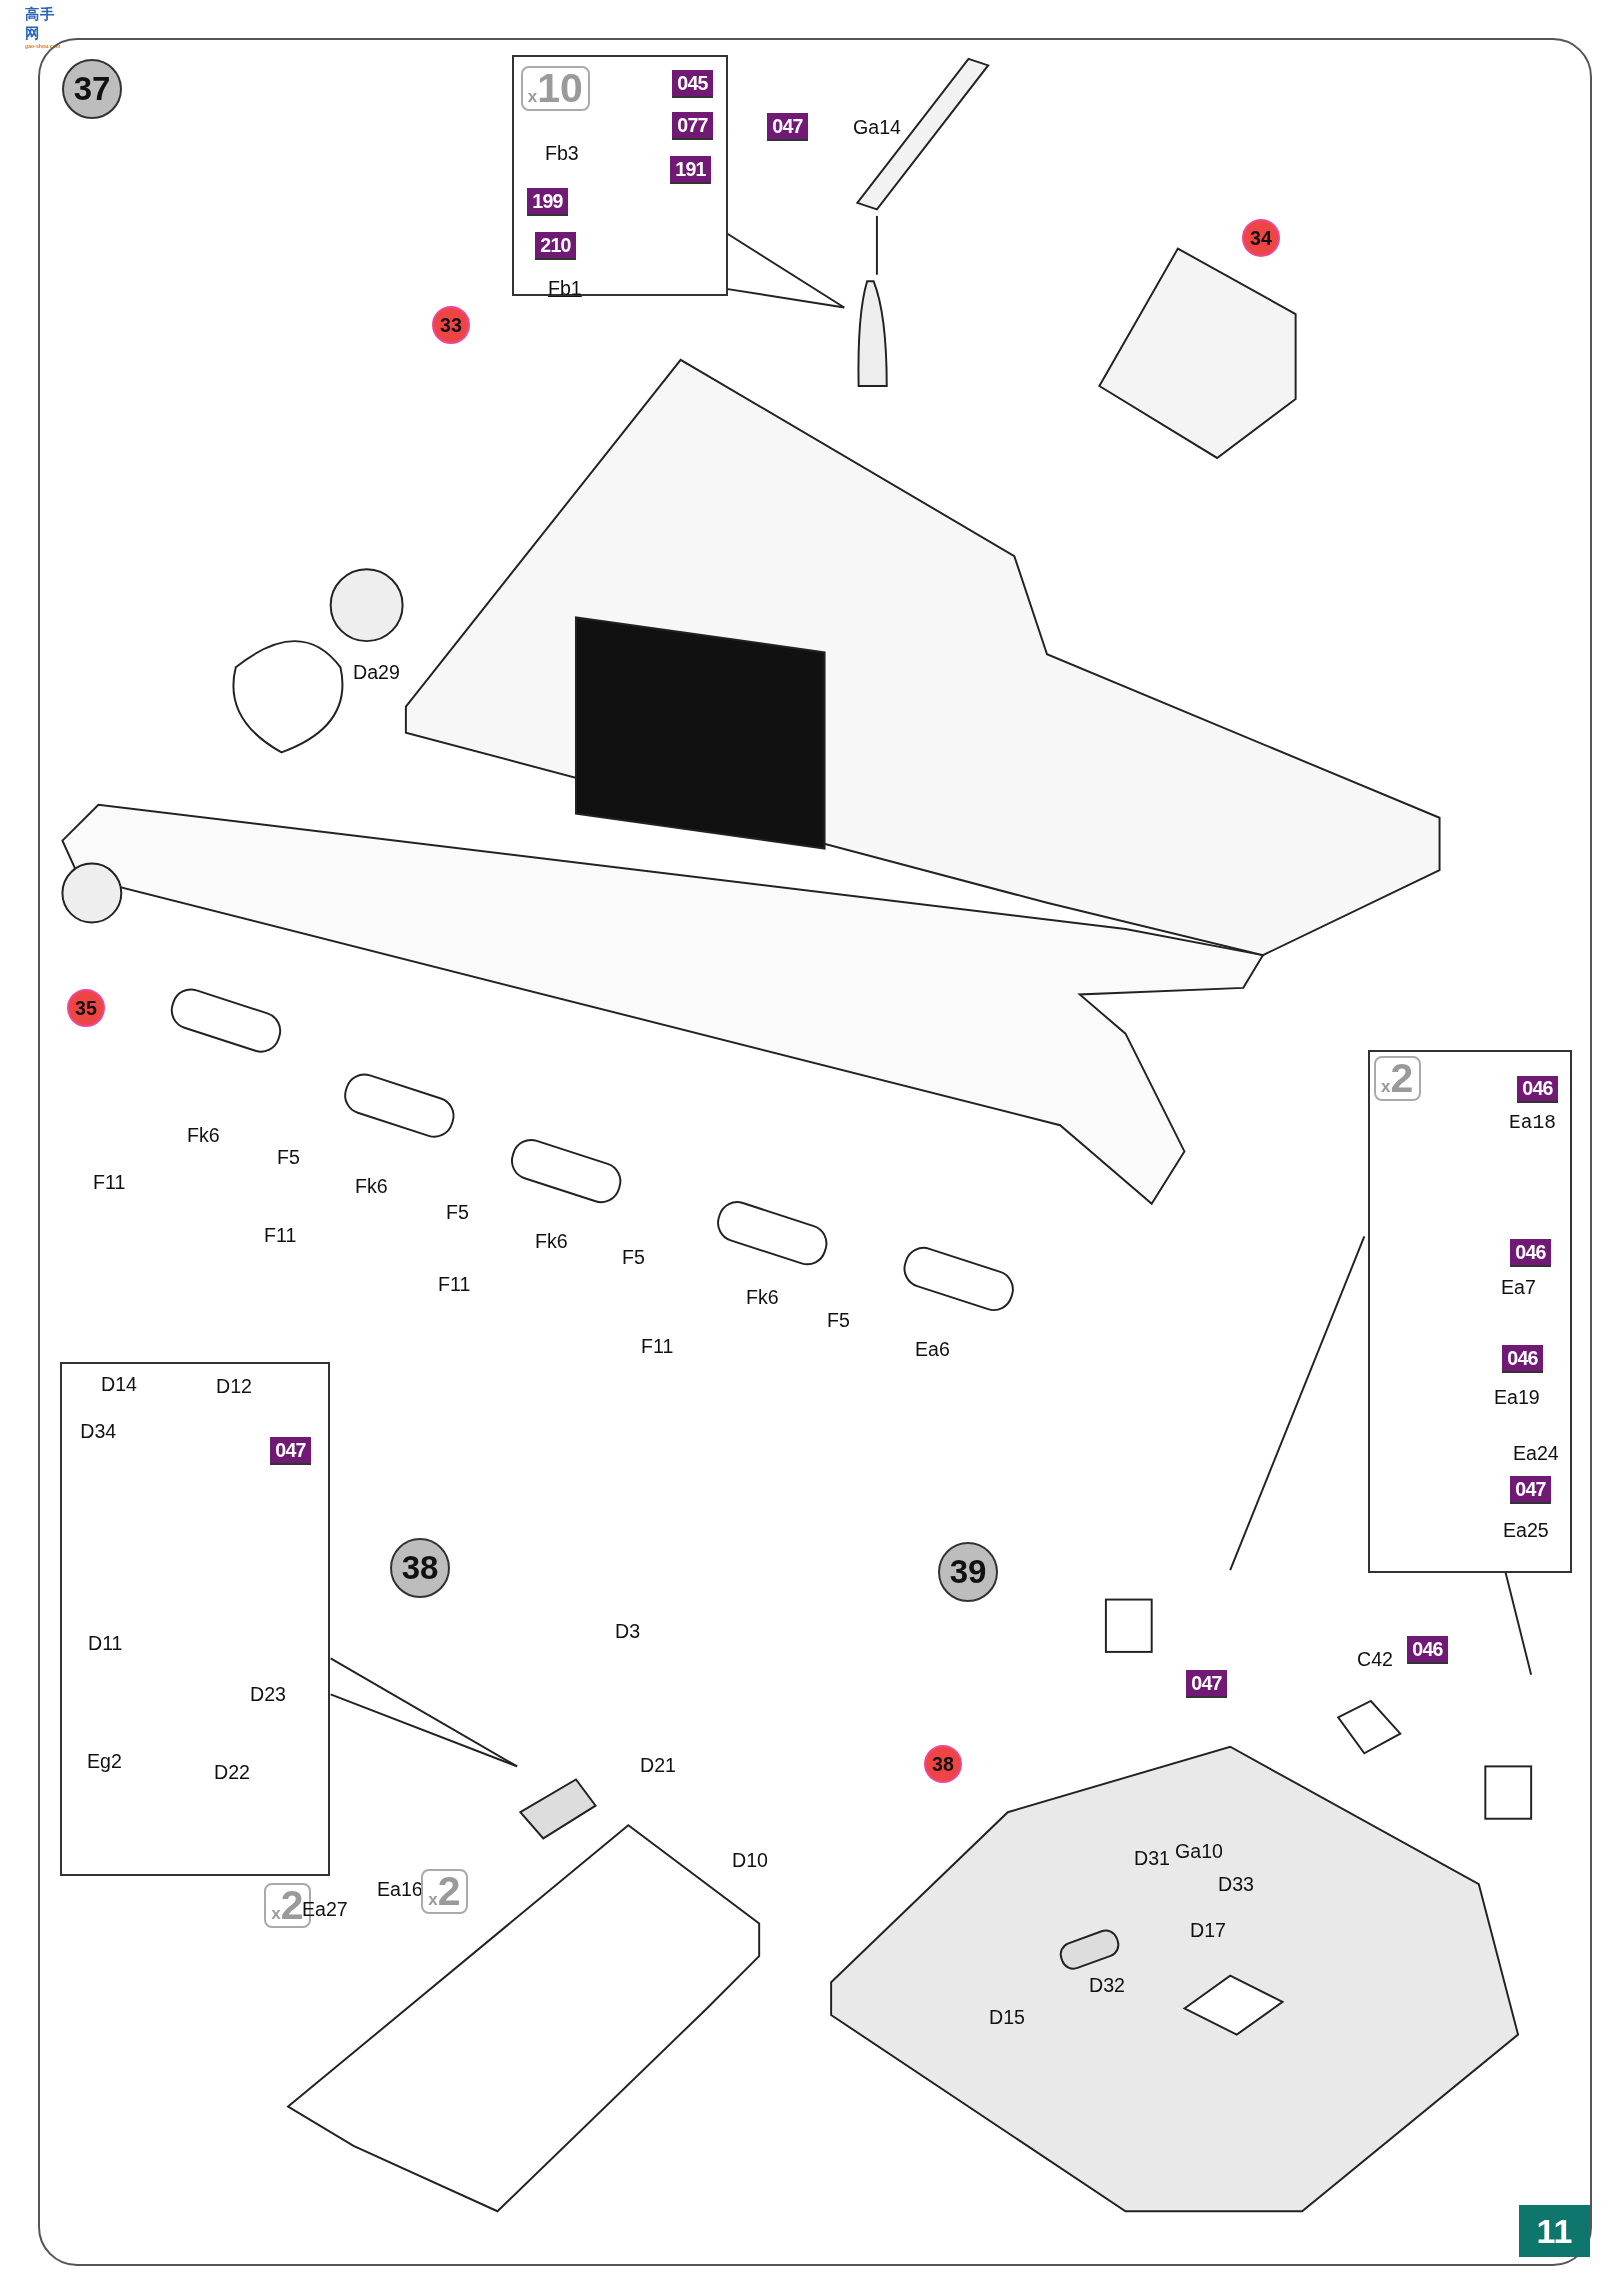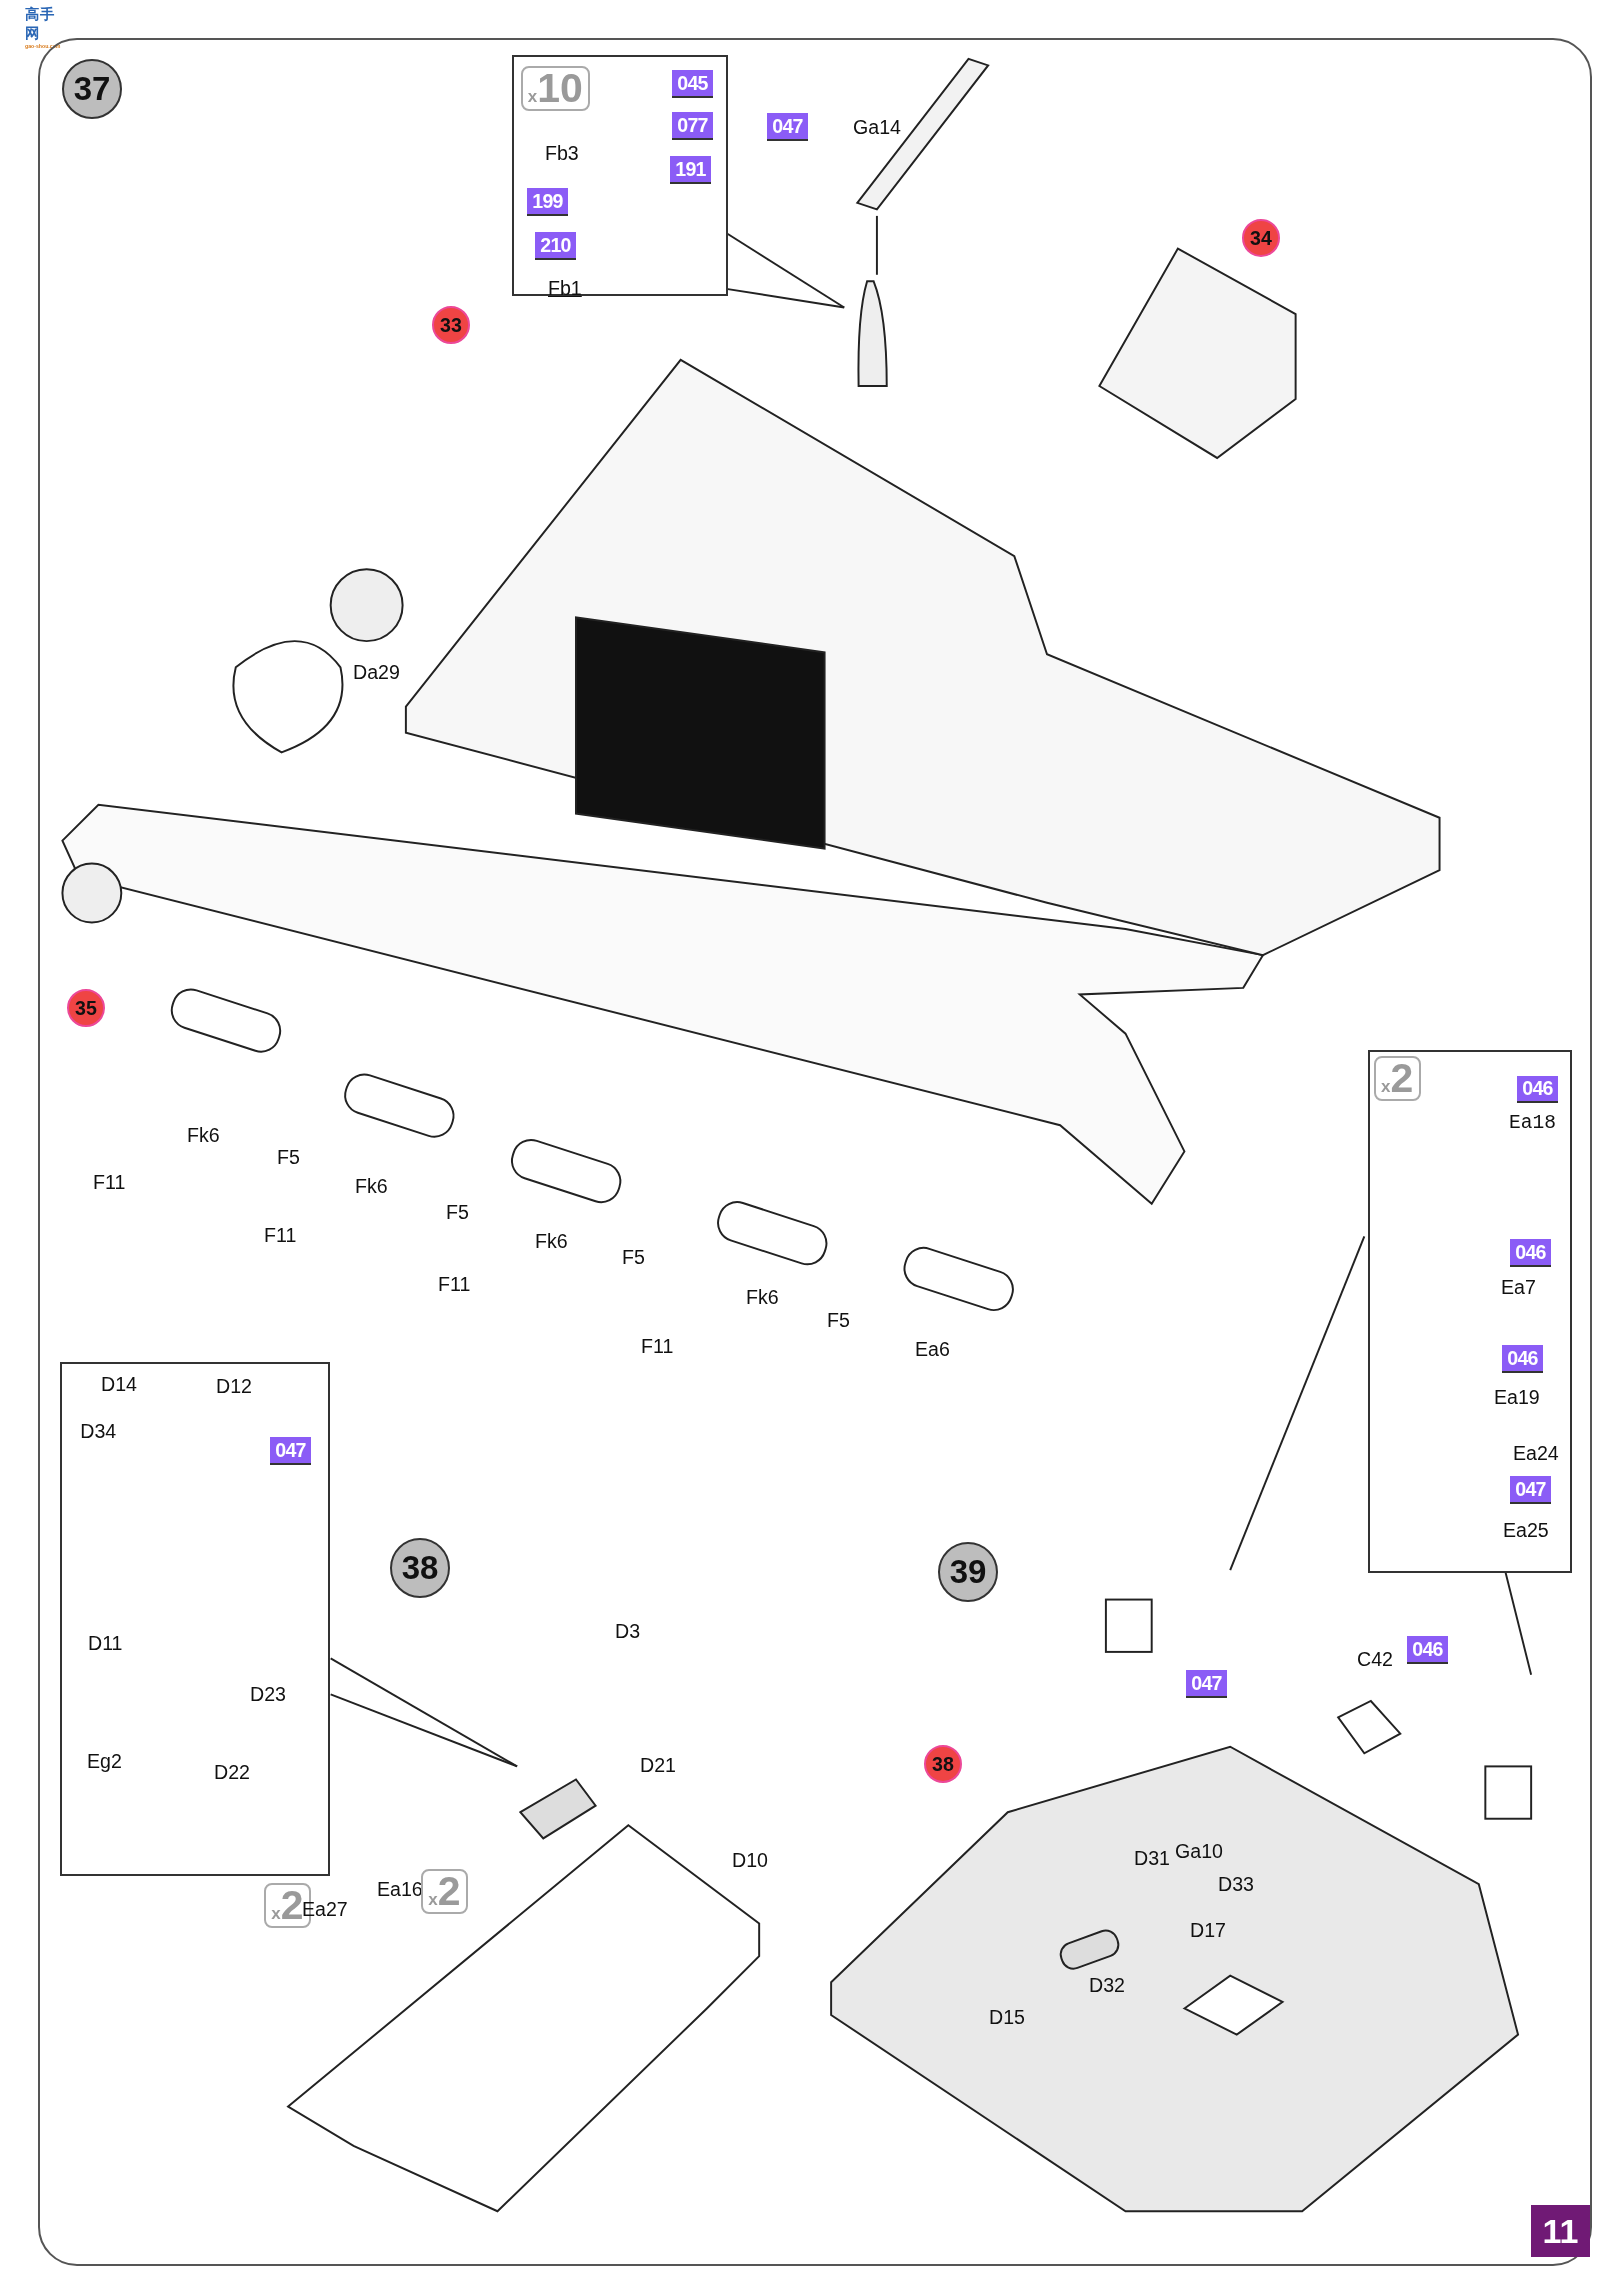--- a/index.html
+++ b/index.html
@@ -10,29 +10,29 @@
   .logo-cn { font-family: "DejaVu Sans", sans-serif; font-size: 14.4px; font-weight: bold; color: #2a66b5; letter-spacing: 0.7px; }
   .logo-url { font-size: 5.2px; color: #d87a1a; font-weight: bold; }
   .frame { left: 38px; top: 38px; width: 1554px; height: 2228px; border: 2.6px solid #555;
            border-radius: 39px; box-sizing: border-box; }
   .step-circle { width: 60px; height: 60px; border-radius: 50%; background: #bdbdbd; border: 2.6px solid #333;
                  box-sizing: border-box; display: flex; align-items: center; justify-content: center;
                  font-weight: bold; font-size: 33px; color: #111; }
   .ref-circle { width: 38px; height: 38px; border-radius: 50%; background: #ef4444; border: 2px solid #ec4899;
                 box-sizing: border-box; display: flex; align-items: center; justify-content: center;
                 font-weight: bold; font-size: 19.6px; color: #111; }
-  .paint { background: #8b5cf6; color: #fff; font-weight: bold; font-size: 19.6px; padding: 2.6px 5.2px;
+  .paint { background: #701a75; color: #fff; font-weight: bold; font-size: 19.6px; padding: 2.6px 5.2px;
            border-bottom: 2px solid #333; letter-spacing: -0.7px; line-height: 1.05; }
   .lbl { font-size: 19.6px; color: #111; white-space: nowrap; }
   .qty { border: 2px solid #aaa; border-radius: 7.9px; color: #9a9a9a; font-weight: bold;
          display: flex; align-items: baseline; padding: 0 5.2px; background: #fff; }
   .qty .x { font-size: 17px; }
   .qty .n { font-size: 41px; line-height: 1; }
   .inset { border: 2px solid #333; background: #fff; box-sizing: border-box; }
-  .page-num { right: 33px; top: 2205px; width: 59px; height: 52px; background: #701a75; color: #fff;
+  .page-num { right: 33px; top: 2205px; width: 71px; height: 52px; background: #0f766e; color: #fff;
               font-weight: bold; font-size: 34px; display: flex; align-items: center; justify-content: center; }
   svg.art { position: absolute; left: 0; top: 0; }
 </style>
 </head>
 <body>
 
 <div class="abs logo">
   <div class="logo-cn">高手网</div>
   <div class="logo-url">gao-shou.com</div>
 </div>

